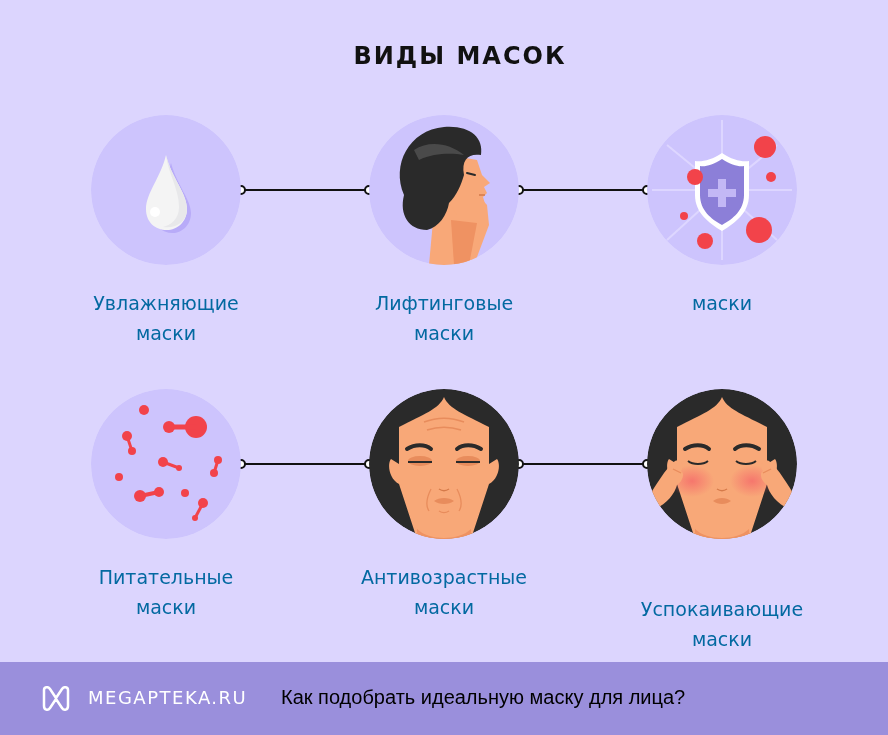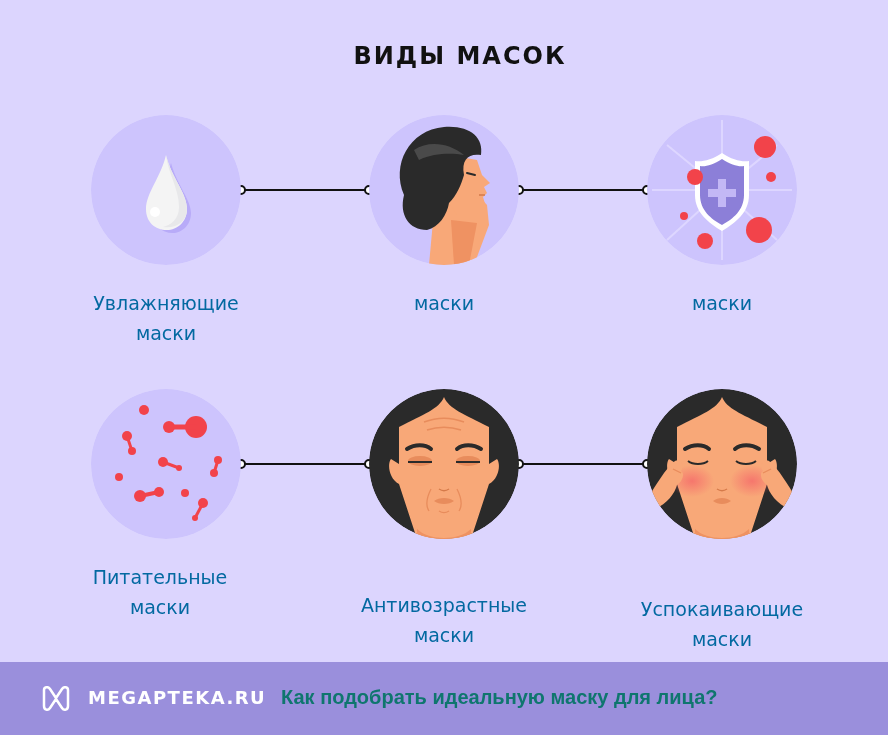--- a/index.html
+++ b/index.html
@@ -5,22 +5,22 @@
   html,body{margin:0;padding:0;}
   body{width:888px;height:735px;background:#dcd5fe;position:relative;overflow:hidden;font-family:"DejaVu Sans","Liberation Sans",sans-serif;}
   .title{position:absolute;top:42px;left:16px;width:888px;text-align:center;font-family:"DejaVu Sans",sans-serif;font-weight:bold;font-size:24px;letter-spacing:2px;color:#111;}
   .node{position:absolute;width:150px;height:150px;border-radius:50%;overflow:hidden;}
   .node svg{display:block;}
   .label{position:absolute;width:240px;text-align:center;font-family:"DejaVu Sans",sans-serif;font-size:19px;line-height:30px;color:#0369a1;}
   .connector{position:absolute;height:2px;background:#111;}
   .dot{position:absolute;width:10px;height:10px;border:2px solid #111;border-radius:50%;background:#fff;box-sizing:border-box;}
   .footer{position:absolute;left:0;top:662px;width:888px;height:73px;background:#9a8fdc;}
   .logo{position:absolute;left:40px;top:686px;}
-  .brand{position:absolute;left:88px;top:687px;color:#fff;font-family:"DejaVu Sans",sans-serif;font-weight:bold;font-size:18px;letter-spacing:1.5px;}
-  .tagline{position:absolute;left:281px;top:686px;color:#0f766e;font-family:"Liberation Sans",sans-serif;font-size:20px;font-weight:bold;}
+  .brand{position:absolute;left:88px;top:687px;color:#fff;font-family:"DejaVu Sans",sans-serif;font-weight:normal;font-size:18px;letter-spacing:1.5px;}
+  .tagline{position:absolute;left:281px;top:686px;color:#000000;font-family:"Liberation Sans",sans-serif;font-size:20px;font-weight:normal;}
 </style>
 </head>
 <body>
 
 <div class="title">ВИДЫ МАСОК</div>
 
 <div class="connector" style="left:241px;top:189px;width:128px;"></div>
 <div class="dot" style="left:236px;top:185px;"></div>
 <div class="dot" style="left:364px;top:185px;"></div>
 <div class="connector" style="left:519px;top:189px;width:128px;"></div>
@@ -165,30 +165,31 @@
         <path d="M124 80 L116 84"></path>
     </g>
   </svg>
 </div>
 
 <div class="label" style="left:46px;top:288px;">
   <div>Увлажняющие</div>
   <div>маски</div>
 </div>
 <div class="label" style="left:324px;top:288px;">
+  <div>Лифтинговые</div>
   <div>маски</div>
 </div>
 <div class="label" style="left:602px;top:288px;">
   <div>маски</div>
 </div>
-<div class="label" style="left:40px;top:562px;">
+<div class="label" style="left:46px;top:562px;">
   <div>Питательные</div>
   <div>маски</div>
 </div>
-<div class="label" style="left:324px;top:562px;margin-top:28px;">
+<div class="label" style="left:324px;top:562px;">
   <div>Антивозрастные</div>
   <div>маски</div>
 </div>
 <div class="label" style="left:602px;top:594px;">
   <div>Успокаивающие</div>
   <div>маски</div>
 </div>
 
 <div class="footer"></div>
 <div class="logo">

